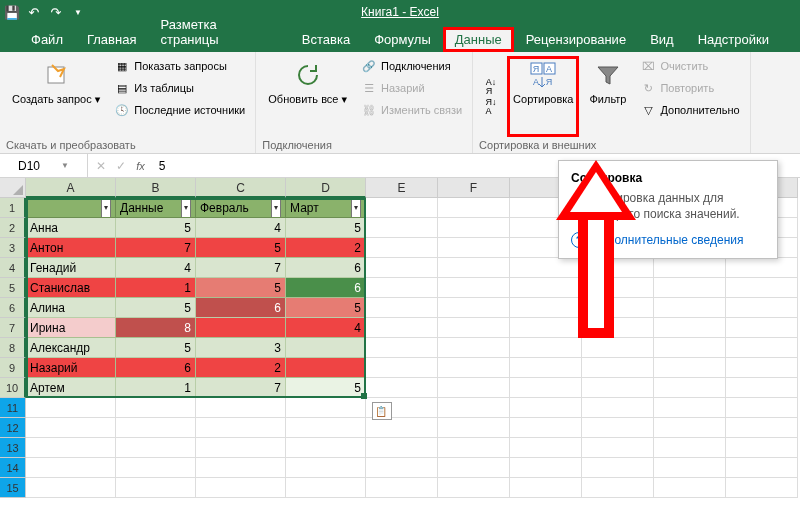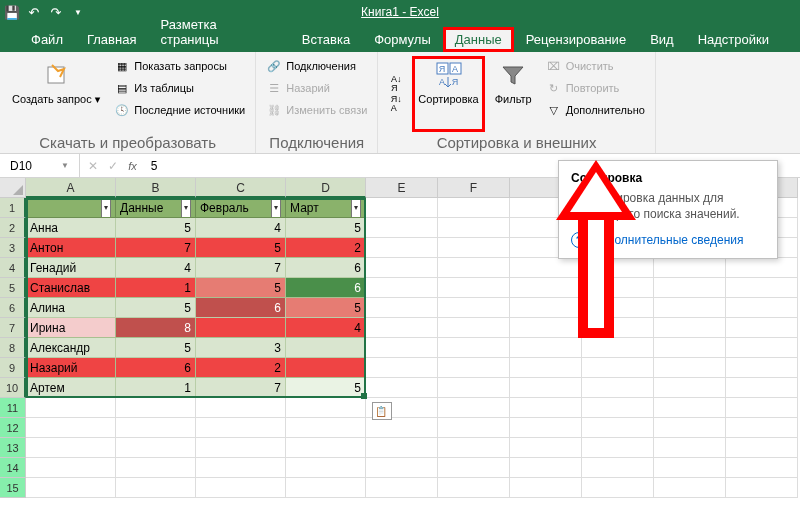--- a/index.html
+++ b/index.html
@@ -11,42 +11,42 @@
 .titlebar .title { position: absolute; left: 50%; transform: translateX(-50%); text-decoration: underline; }
 
 .tabs { background: #217346; height: 28px; display: flex; align-items: flex-end; padding: 0 19px; }
 .tab { color: #fff; font-size: 13px; padding: 5px 12px; cursor: pointer; position: relative; }
 .tab.active { background: #f3f3f3; color: #217346; }
 .tab.highlighted { box-shadow: inset 0 0 0 3px #ff0000; }
 
 .ribbon { background: #f3f3f3; height: 102px; border-bottom: 1px solid #d4d4d4; display: flex; position: relative; }
 .ribbon-group { border-right: 1px solid #e0e0e0; padding: 4px 6px 2px; display: flex; flex-direction: column; justify-content: space-between; }
 .ribbon-group-content { display: flex; gap: 4px; flex: 1; }
-.ribbon-group-label { text-align: center; font-size: 15px; color: #666; padding-top: 2px; }
+.ribbon-group-label { font-size: 11px; color: #666; padding-top: 2px; }
 .ribbon-btn-large { display: flex; flex-direction: column; align-items: center; justify-content: flex-start; padding: 3px 6px; cursor: pointer; text-align: center; font-size: 11px; line-height: 1.2; gap: 2px; }
 .ribbon-btn-large .icon { width: 32px; height: 32px; display: flex; align-items: center; justify-content: center; }
 .ribbon-small-col { display: flex; flex-direction: column; gap: 2px; }
 .ribbon-btn-small { display: flex; align-items: center; gap: 4px; padding: 2px 4px; font-size: 11px; cursor: pointer; white-space: nowrap; }
 .ribbon-btn-small.disabled { color: #aaa; cursor: default; }
 .ribbon-btn-small .small-icon { width: 16px; height: 16px; display: inline-flex; align-items: center; justify-content: center; }
 .sort-btn.highlighted { box-shadow: inset 0 0 0 3px #ff0000; }
 
 .formula-bar { height: 24px; border-bottom: 1px solid #d4d4d4; display: flex; align-items: center; font-size: 12px; }
-.name-box { width: 80px; border-right: 1px solid #d4d4d4; padding: 0 10px; display: flex; align-items: center; justify-content: space-between; height: 100%; }
+.name-box { width: 88px; border-right: 1px solid #d4d4d4; padding: 0 18px; display: flex; align-items: center; justify-content: space-between; height: 100%; }
 .name-box-dd { color: #888; font-size: 8px; }
 .fx-area { display: flex; align-items: center; padding: 0 8px; gap: 10px; }
 .fx-btn { color: #666; font-style: italic; font-size: 11px; }
 .fx-val { padding-left: 4px; }
 .col-headers { display: flex; height: 20px; }
 .row-header-corner { width: 26px; background: #e6e6e6; border-right: 1px solid #ccc; border-bottom: 1px solid #ccc; position: relative; }
 .row-header-corner::after { content: ''; position: absolute; right: 2px; bottom: 2px; border-left: 10px solid transparent; border-bottom: 10px solid #b0b0b0; }
 .col-header { background: #e6e6e6; border-right: 1px solid #ccc; border-bottom: 1px solid #ccc; text-align: center; font-size: 12px; line-height: 20px; color: #333; }
 .col-header.sel { background: #d3e0c8; border-bottom: 2px solid #217346; }
 .row { display: flex; height: 20px; }
-.row-header { width: 26px; background: #86efac; border-right: 1px solid #ccc; border-bottom: 1px solid #ccc; text-align: center; font-size: 11px; line-height: 20px; color: #333; }
+.row-header { width: 26px; background: #0ea5e9; border-right: 1px solid #ccc; border-bottom: 1px solid #ccc; text-align: center; font-size: 11px; line-height: 20px; color: #333; }
 .row-header.sel { background: #d3e0c8; border-right: 2px solid #217346; }
 .cell { border-right: 1px solid #ddd; border-bottom: 1px solid #ddd; font-size: 12px; line-height: 20px; padding: 0 4px; overflow: hidden; white-space: nowrap; }
 .cell.right { text-align: right; }
 .tbl-head { background: #8ab26b; color: #000; font-weight: 500; border-color: #6c8f52; display: flex; justify-content: space-between; align-items: center; }
 .tbl-head .dd { font-size: 8px; color: #333; border: 1px solid #777; background: #fff; padding: 0 2px; }
 .tbl-cell-a { background: #d9e5cf; border-color: #b9cea8; }
 .tbl-cell-b { background: #ef4444; border-color: #a8c090; }
 .red-mid { background: #e67c73 !important; }
 .red-dark { background: #c0504d !important; color: #fff; }
 .red-pale { background: #f4cccc !important; }
@@ -123,20 +123,29 @@
             <span class="small-icon">🕓</span>
             <span>Последние источники</span>
           </div>
       </div>
     </div>
     <div class="ribbon-group-label">Скачать и преобразовать</div>
   </div>
 
   <div class="ribbon-group">
     <div class="ribbon-group-content">
+      <div class="ribbon-btn-large">
+        <span class="icon">
+          <svg width="28" height="28" viewBox="0 0 28 28">
+              <path d="M14 5a9 9 0 1 0 9 9" fill="none" stroke="#3a7f3a" stroke-width="2"></path>
+              <path d="M22 4v6h-6" fill="none" stroke="#3a7f3a" stroke-width="2"></path>
+            </svg>
+        </span>
+        <span>Обновить все ▾</span>
+      </div>
       <div class="ribbon-small-col">
         <div class="ribbon-btn-small">
             <span class="small-icon">🔗</span>
             <span>Подключения</span>
           </div>
         <div class="ribbon-btn-small disabled">
             <span class="small-icon">☰</span>
             <span>Назарий</span>
           </div>
         <div class="ribbon-btn-small disabled">

